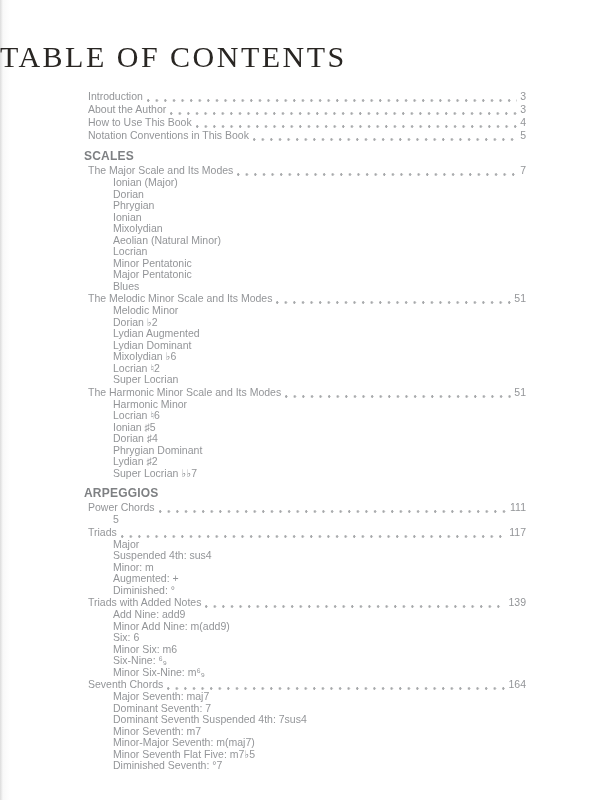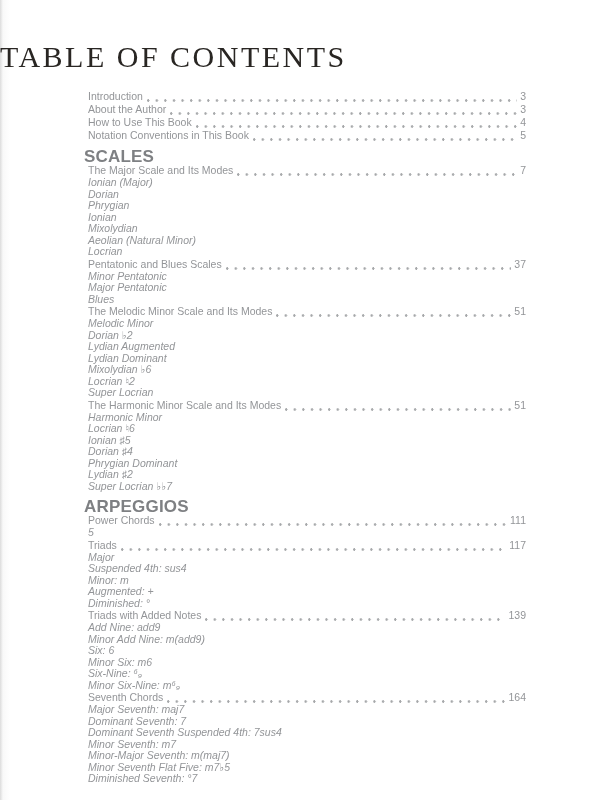--- a/index.html
+++ b/index.html
@@ -45,28 +45,28 @@
     margin:0 3px 0 4px;
     background-image:radial-gradient(circle at 1.2px 8.5px,#a6a8aa 1.05px,rgba(0,0,0,0) 1.4px);
     background-size:8.6px 11px;
     background-repeat:repeat-x;
   }
   .num{
     white-space:nowrap;
     text-align:right;
   }
   .sub{
+    margin-left:25px;
     height:11.5px;
     line-height:11.5px;
     white-space:nowrap;
-    font-style:italic;
   }
   .section-heading{
     font-weight:bold;
-    font-size:17px;
+    font-size:12px;
     color:#7e8083;
     letter-spacing:0.2px;
     margin:8px 0 1px -4px;
     height:13px;
     line-height:13px;
   }
 </style>
 </head>
 <body>
 
@@ -103,25 +103,20 @@
             <span class="leader"></span>
             <span class="num">7</span>
           </div>
           <div class="sub">Ionian (Major)</div>
           <div class="sub">Dorian</div>
           <div class="sub">Phrygian</div>
           <div class="sub">Ionian</div>
           <div class="sub">Mixolydian</div>
           <div class="sub">Aeolian (Natural Minor)</div>
           <div class="sub">Locrian</div>
-          <div class="row">
-            <span class="label">Pentatonic and Blues Scales</span>
-            <span class="leader"></span>
-            <span class="num">37</span>
-          </div>
           <div class="sub">Minor Pentatonic</div>
           <div class="sub">Major Pentatonic</div>
           <div class="sub">Blues</div>
           <div class="row">
             <span class="label">The Melodic Minor Scale and Its Modes</span>
             <span class="leader"></span>
             <span class="num">51</span>
           </div>
           <div class="sub">Melodic Minor</div>
           <div class="sub">Dorian ♭2</div>

